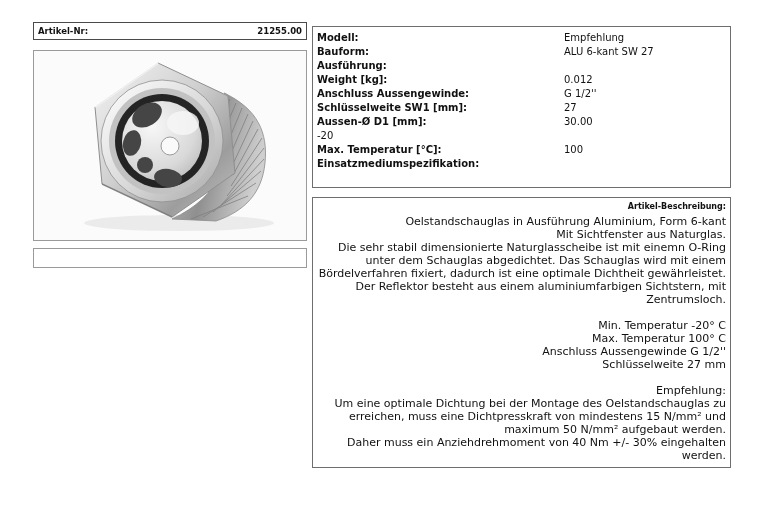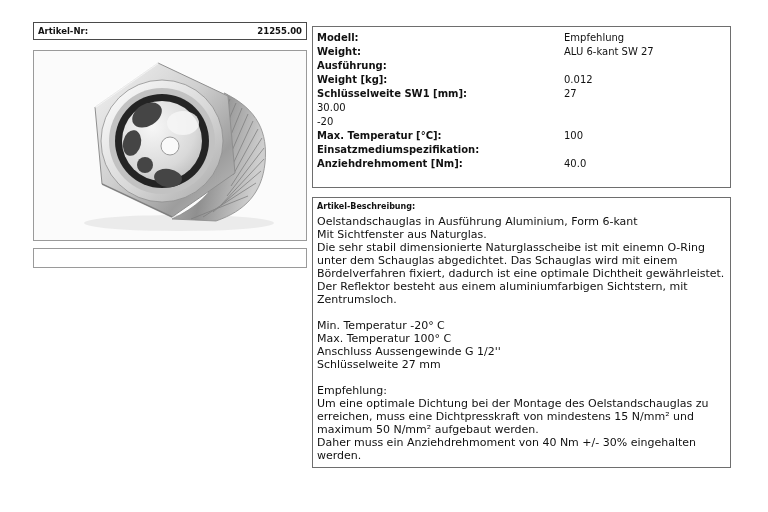--- a/index.html
+++ b/index.html
@@ -33,21 +33,21 @@
     border:1px solid #6e6e6e;background:#ffffff;
     padding:4px 12px 0 4px;font-size:10px;
   }
   .spec-row{display:flex;height:14px;line-height:14px;white-space:nowrap;}
   .spec-label{width:247px;font-weight:bold;flex:none;}
   .spec-value{flex:1;}
 
   #desc-box{
     left:312px;top:197px;width:419px;height:271px;
     border:1px solid #6e6e6e;background:#ffffff;
-    padding:4px 4px 0 4px;overflow:hidden;
+    padding:4px 4px 0 4px;overflow:hidden;text-align:right;
   }
   #desc-heading{font-size:8px;font-weight:bold;line-height:10px;margin-bottom:3px;}
   #desc-text{font-size:11px;line-height:13px;white-space:pre;}
 </style>
 </head>
 <body>
 
 <div id="artikel-box" class="abs">
   <span>Artikel-Nr:</span>
   <span>21255.00</span>
@@ -123,50 +123,51 @@
 </div>
 
 <div id="empty-box" class="abs"></div>
 
 <div id="specs-box" class="abs">
   <div class="spec-row">
       <span class="spec-label">Modell:</span>
       <span class="spec-value">Empfehlung</span>
     </div>
   <div class="spec-row">
-      <span class="spec-label">Weight:</span>
+      <span class="spec-label">Bauform:</span>
       <span class="spec-value">ALU 6-kant SW 27</span>
     </div>
   <div class="spec-row">
       <span class="spec-label">Ausführung:</span>
     </div>
   <div class="spec-row">
       <span class="spec-label">Weight [kg]:</span>
       <span class="spec-value">0.012</span>
     </div>
   <div class="spec-row">
+      <span class="spec-label">Anschluss Aussengewinde:</span>
+      <span class="spec-value">G 1/2''</span>
+    </div>
+  <div class="spec-row">
       <span class="spec-label">Schlüsselweite SW1 [mm]:</span>
       <span class="spec-value">27</span>
     </div>
   <div class="spec-row">
+      <span class="spec-label">Aussen-Ø D1 [mm]:</span>
       <span class="spec-value">30.00</span>
     </div>
   <div class="spec-row">
       <span class="spec-value">-20</span>
     </div>
   <div class="spec-row">
       <span class="spec-label">Max. Temperatur [°C]:</span>
       <span class="spec-value">100</span>
     </div>
   <div class="spec-row">
       <span class="spec-label">Einsatzmediumspezifikation:</span>
-    </div>
-  <div class="spec-row">
-      <span class="spec-label">Anziehdrehmoment [Nm]:</span>
-      <span class="spec-value">40.0</span>
     </div>
 </div>
 
 <div id="desc-box" class="abs">
   <div id="desc-heading">Artikel-Beschreibung:</div>
   <div id="desc-text">Oelstandschauglas in Ausführung Aluminium, Form 6-kant
 Mit Sichtfenster aus Naturglas.
 Die sehr stabil dimensionierte Naturglasscheibe ist mit einemn O-Ring
 unter dem Schauglas abgedichtet. Das Schauglas wird mit einem
 Bördelverfahren fixiert, dadurch ist eine optimale Dichtheit gewährleistet.

